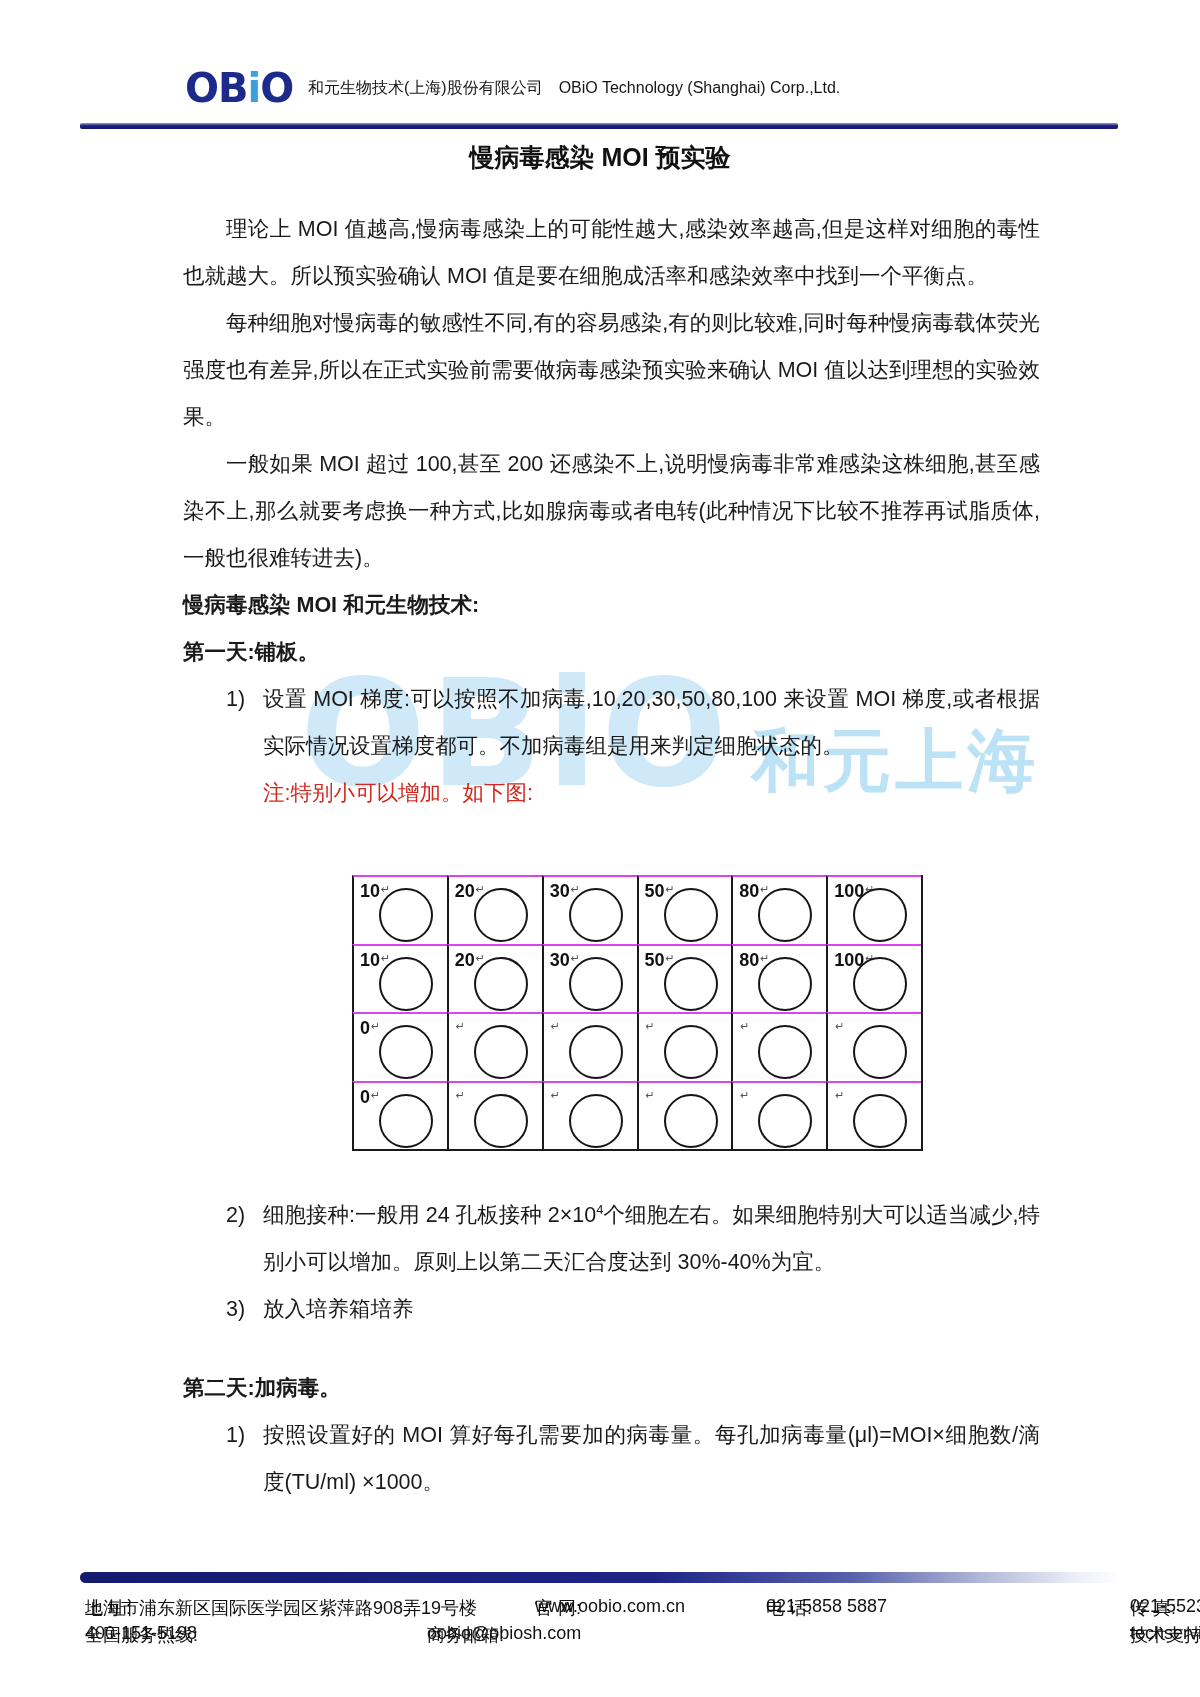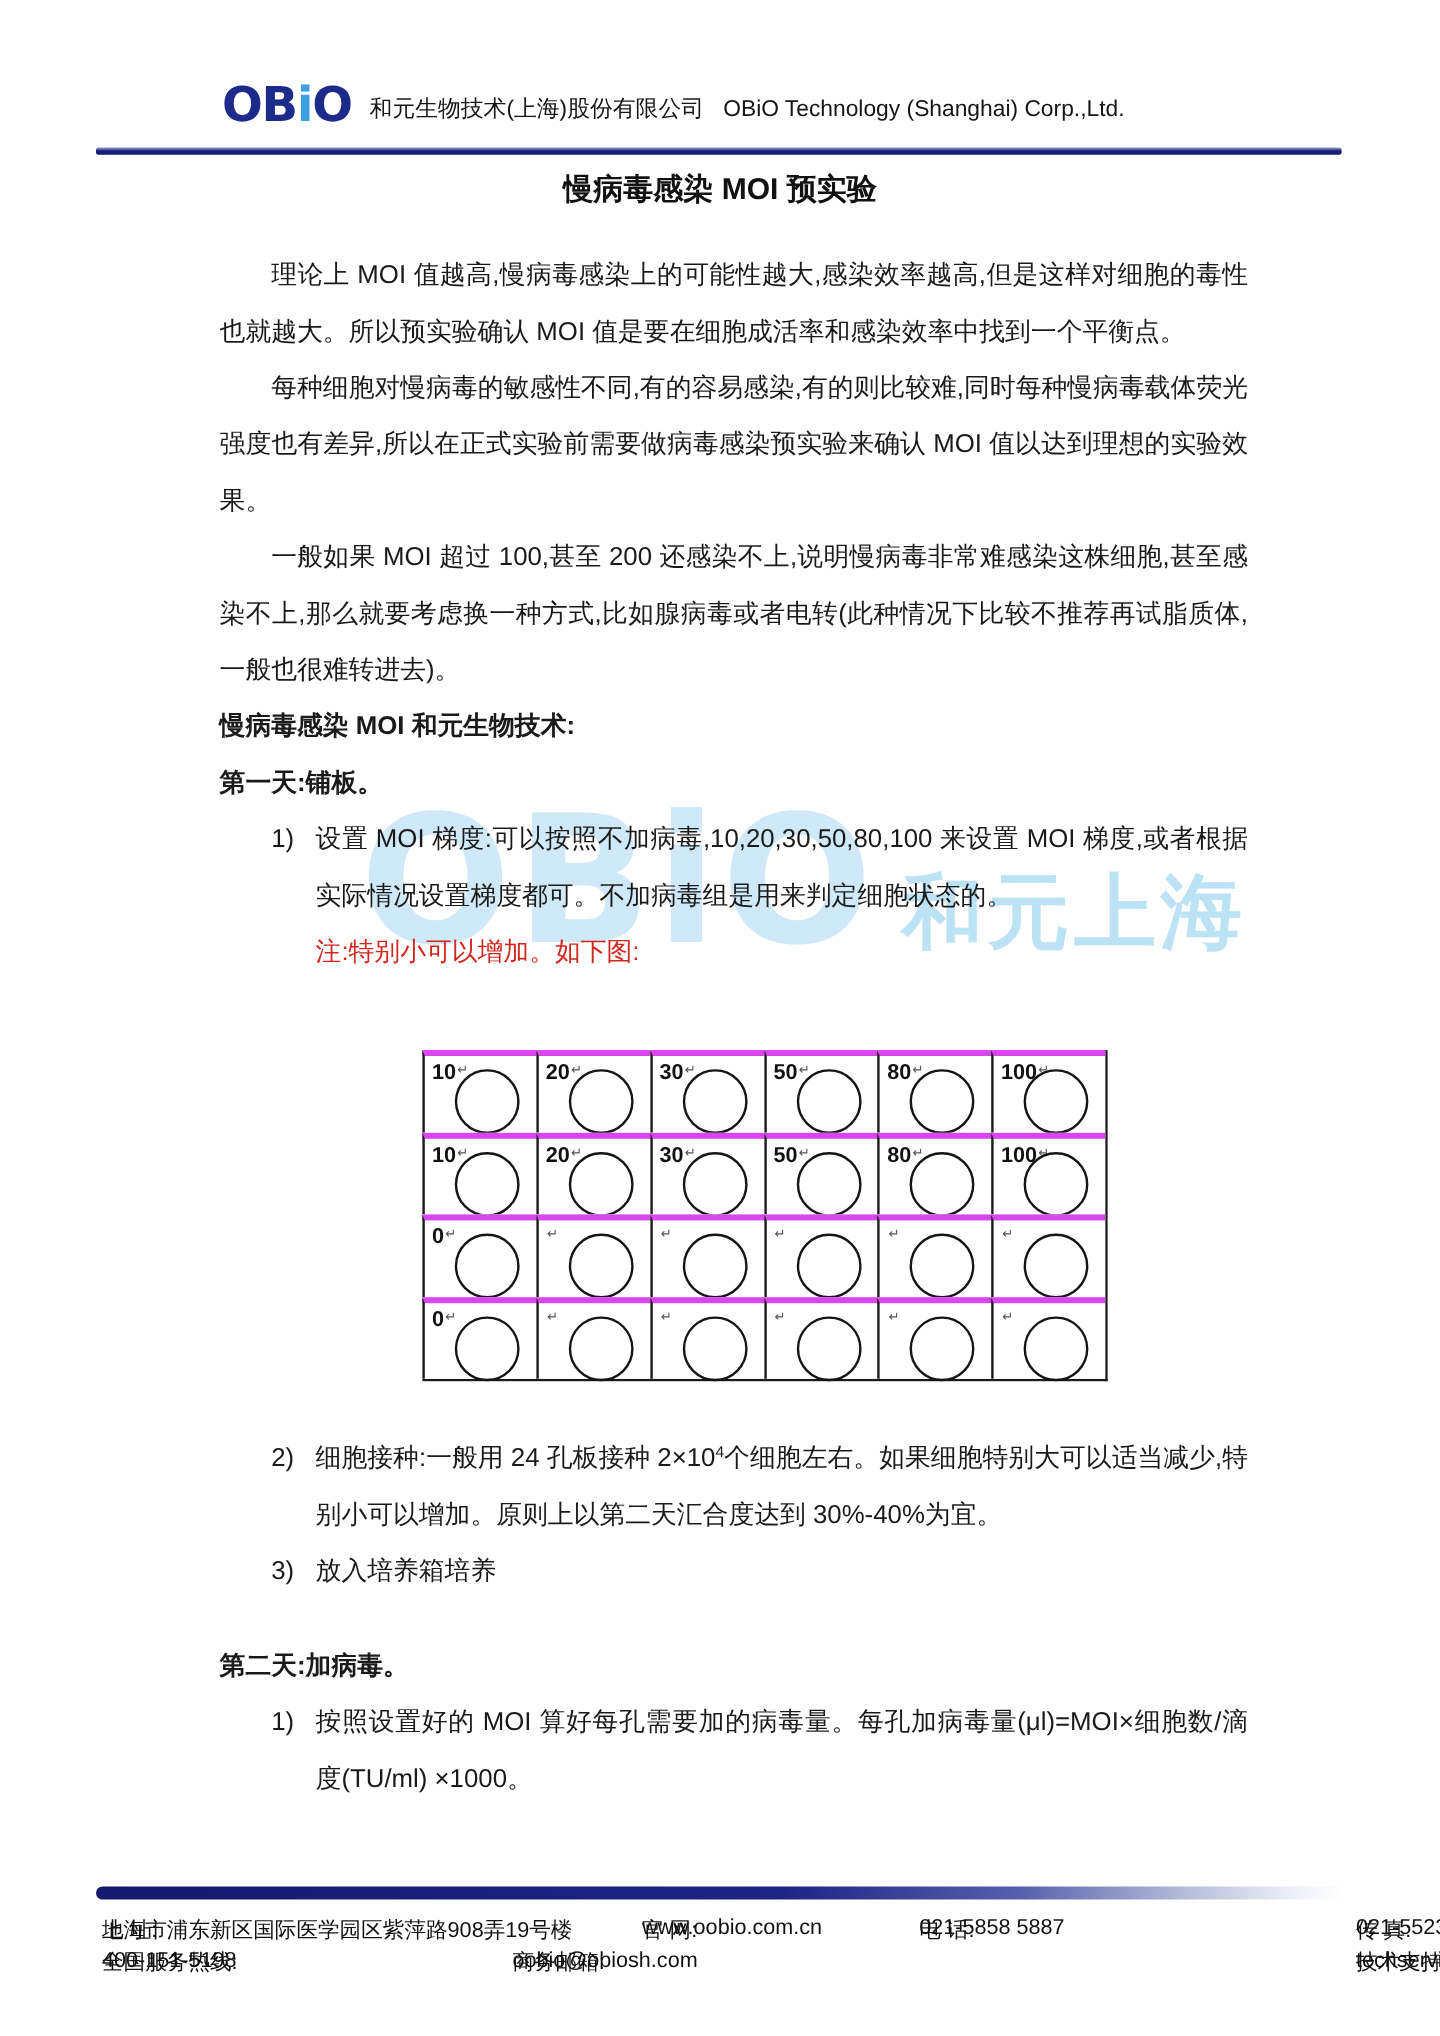--- a/index.html
+++ b/index.html
@@ -14,21 +14,21 @@
   
   .logo{
     position:absolute;left:185px;top:68px;
     font-family:"DejaVu Sans",sans-serif;
     font-weight:800;font-size:40px;letter-spacing:-1px;line-height:1;
   }
   .logo .navy{color:#1c2b8a;}
   .logo .lblue{color:#3b9fe0;}
   .company{
     position:absolute;left:308px;top:78px;
-    font-size:19px;color:#161616;white-space:nowrap;
+    font-size:16px;color:#161616;white-space:nowrap;
   }
   .company .cn{margin-right:16px;}
   .header-rule{
     position:absolute;left:80px;top:123px;width:1038px;height:6px;
     background:linear-gradient(180deg,#9aa1d0 0%,#1b2080 45%,#141a6e 100%);
     border-radius:2px;
   }
   
   .doc-title{
     position:absolute;left:0;top:141px;width:1200px;
@@ -65,21 +65,21 @@
   
   .plate{
     position:absolute;left:352px;top:875px;z-index:1;
     width:569px;height:274px;
     display:grid;grid-template-columns:repeat(6,1fr);grid-template-rows:repeat(4,1fr);
     border-right:2px solid #1a1a1a;border-bottom:2px solid #1a1a1a;
     background:#ffffff;
   }
   .plate-cell{
     position:relative;
-    border-left:2px solid #1a1a1a;border-top:5px solid #d946ef;
+    border-left:2px solid #1a1a1a;border-top:2px solid #d946ef;
     background:#fff;
   }
   .well-label{
     position:absolute;left:6px;top:2px;
     font-weight:bold;font-size:18px;line-height:20px;color:#111;
   }
   .well-label .ret{
     font-weight:normal;font-size:11px;color:#555;
     vertical-align:4px;margin-left:1px;
   }

